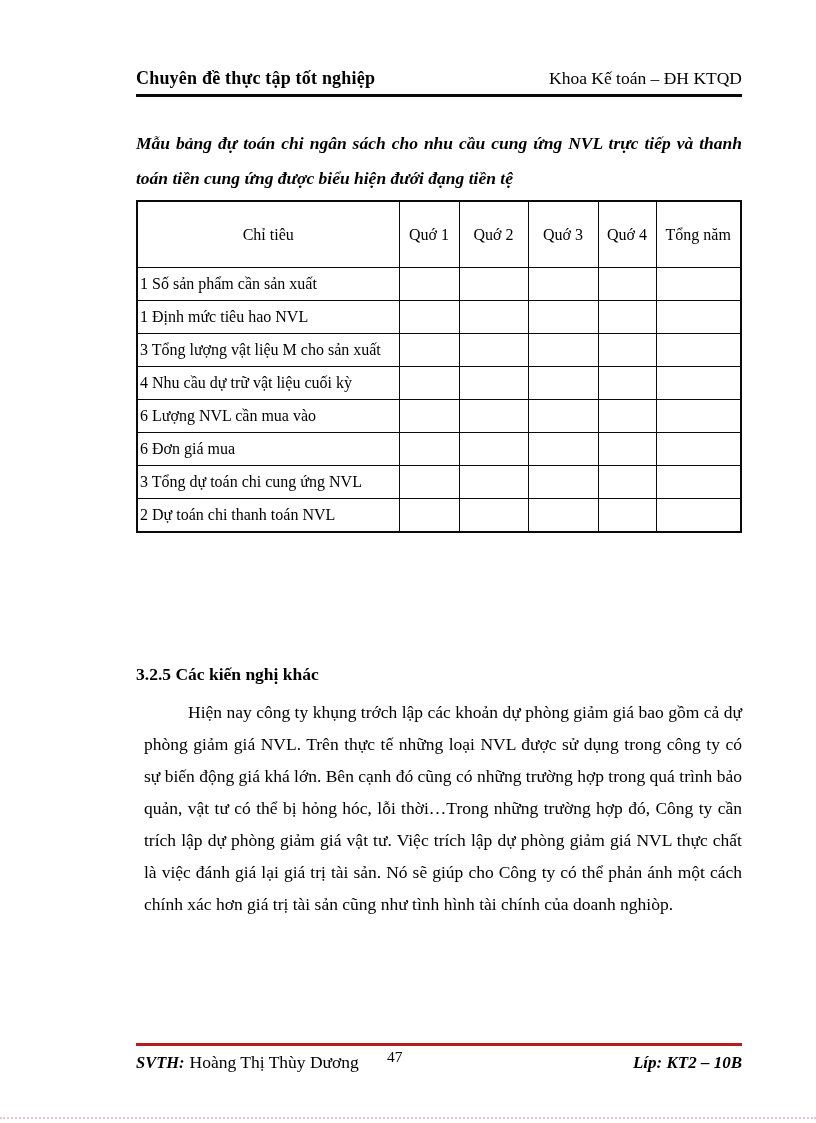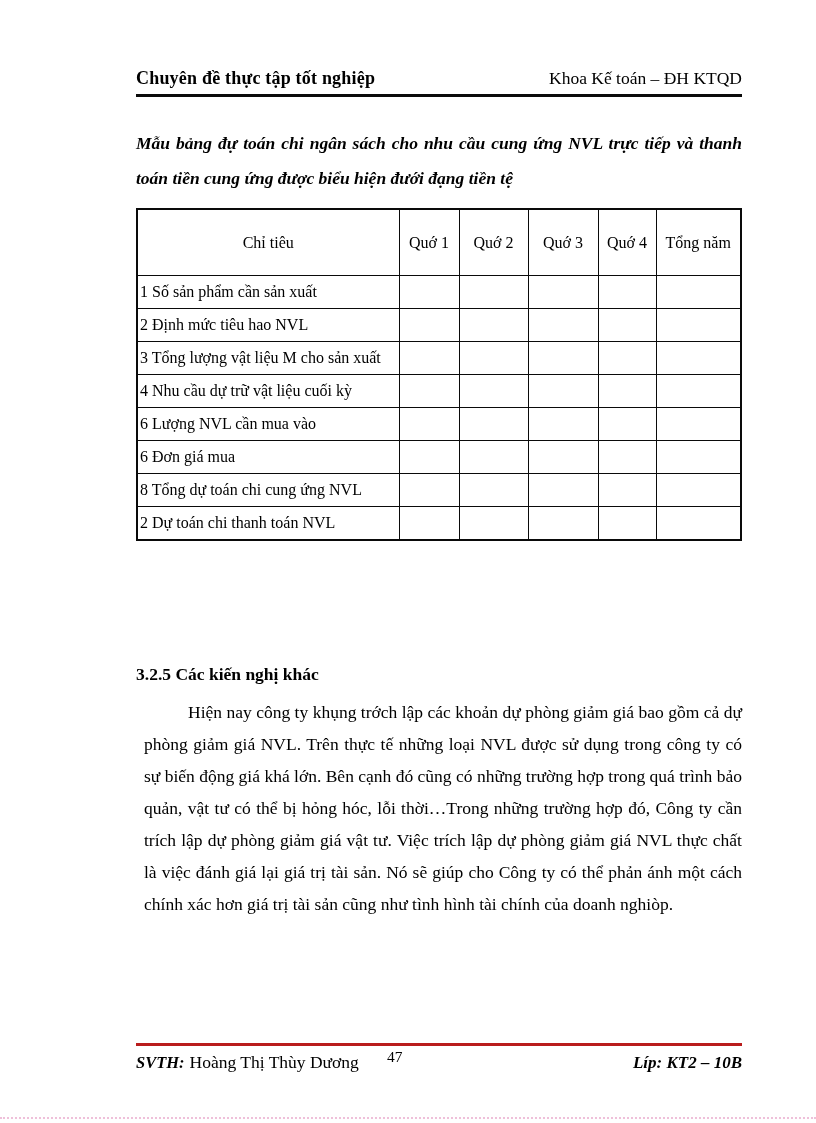--- a/index.html
+++ b/index.html
@@ -28,21 +28,21 @@
 
   
   .intro {
     position: absolute; left: 136px; right: 74px; top: 126px;
     font-weight: bold; font-style: italic;
     font-size: 17.5px; line-height: 35px;
     text-align: justify;
   }
 
   
-  .table-wrap { position: absolute; left: 136px; top: 208px; }
+  .table-wrap { position: absolute; left: 136px; top: 200px; }
   table.budget {
     border-collapse: collapse; table-layout: fixed;
     width: 604px; font-size: 16px;
   }
   table.budget, table.budget th, table.budget td {
     border: 1.5px solid #0a0a0a;
   }
   table.budget { border-width: 2px; }
   table.budget th {
     font-weight: normal; text-align: center; vertical-align: middle;
@@ -117,21 +117,21 @@
       <tbody>
         <tr>
           <td class="row-label">1 Số sản phẩm cần sản xuất</td>
           <td></td>
             <td></td>
             <td></td>
             <td></td>
             <td></td>
         </tr>
         <tr>
-          <td class="row-label">2 Định mức tiêu hao NVL</td>
+          <td class="row-label">1 Định mức tiêu hao NVL</td>
           <td></td>
             <td></td>
             <td></td>
             <td></td>
             <td></td>
         </tr>
         <tr>
           <td class="row-label">3 Tổng lượng vật liệu  M cho  sản xuất</td>
           <td></td>
             <td></td>
@@ -157,21 +157,21 @@
         </tr>
         <tr>
           <td class="row-label">6 Đơn giá mua</td>
           <td></td>
             <td></td>
             <td></td>
             <td></td>
             <td></td>
         </tr>
         <tr>
-          <td class="row-label">8 Tổng dự toán chi cung ứng NVL</td>
+          <td class="row-label">3 Tổng dự toán chi cung ứng NVL</td>
           <td></td>
             <td></td>
             <td></td>
             <td></td>
             <td></td>
         </tr>
         <tr>
           <td class="row-label">2 Dự toán chi thanh toán NVL</td>
           <td></td>
             <td></td>

